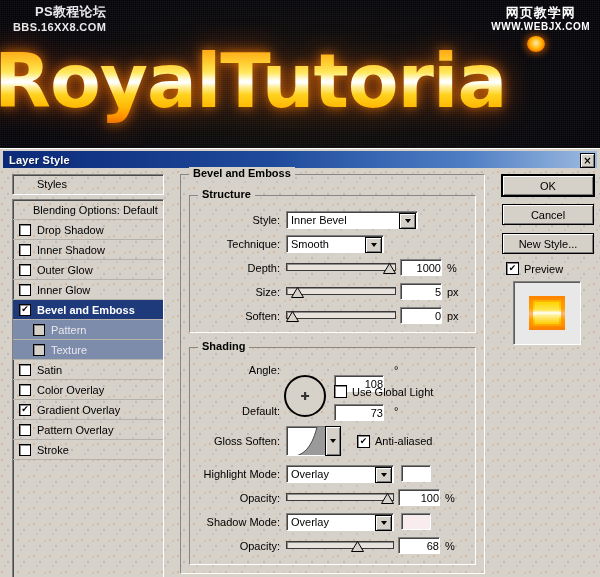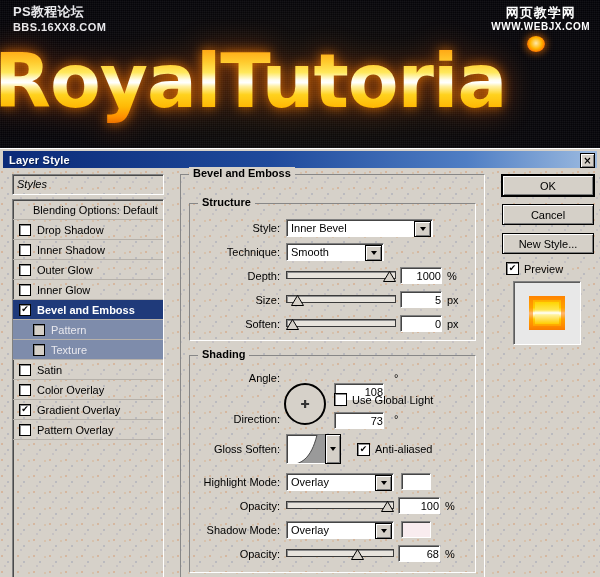--- a/index.html
+++ b/index.html
@@ -14,21 +14,21 @@
   
   .banner{
     position:absolute;left:0;top:0;width:600px;height:148px;
     background:
       repeating-linear-gradient(0deg, rgba(255,255,255,.028) 0 1px, rgba(0,0,0,0) 1px 2px),
       repeating-linear-gradient(90deg, rgba(255,255,255,.028) 0 1px, rgba(0,0,0,0) 1px 2px),
       radial-gradient(ellipse 420px 150px at 50% 62%, #14100a 0%, #07060a 62%, #030308 100%);
     overflow:hidden;
   }
   .wm-left{position:absolute;left:13px;top:5px;color:#e9e9ec;line-height:1.12;}
-  .wm-left .l1{font-size:13px;font-weight:bold;letter-spacing:.3px;}
+  .wm-left .l1{font-size:13px;font-weight:bold;letter-spacing:.3px;text-align:right;}
   .wm-left .l2{font-size:11px;font-weight:bold;letter-spacing:.4px;margin-top:1px;}
   .wm-right{position:absolute;right:10px;top:6px;text-align:center;color:#fff;line-height:1.1;}
   .wm-right .r1{font-size:13px;font-weight:bold;letter-spacing:1px;}
   .wm-right .r2{font-size:10px;font-weight:bold;letter-spacing:.5px;margin-top:1px;}
   .wm-dot{position:absolute;right:55px;top:36px;width:18px;height:16px;border-radius:50%;
     background:radial-gradient(circle at 50% 45%, #ffe9a8 0%, #ffb400 45%, #ff6a00 75%, #b33000 100%);
     box-shadow:0 0 7px 2px rgba(255,120,0,.55);}
 
   .logo{
     position:absolute;left:-6px;top:38px;width:620px;
@@ -75,25 +75,24 @@
       radial-gradient(circle at 2px 3px, rgba(214,120,60,.30) .7px, rgba(0,0,0,0) 1.1px),
       radial-gradient(circle at 8px 9px, rgba(110,120,160,.26) .7px, rgba(0,0,0,0) 1.1px),
       radial-gradient(circle at 13px 4px, rgba(214,140,70,.22) .7px, rgba(0,0,0,0) 1.1px),
       radial-gradient(circle at 5px 13px, rgba(130,130,170,.20) .7px, rgba(0,0,0,0) 1.1px);
     background-size:16px 16px,16px 16px,16px 16px,16px 16px;
   }
 
   
   .styles-panel{position:absolute;left:12px;top:5px;width:152px;}
   .style-hdr{
-    height:19px;line-height:19px;font-size:11px;color:#000;padding-left:4px;
+    height:19px;line-height:19px;font-size:11px;color:#000;padding-left:24px;
     border:1px solid #808080;border-right-color:#ffffff;border-bottom-color:#ffffff;
     box-shadow:inset 1px 1px 0 #4a4a4a;
     background:transparent;
-    font-style:italic;
   }
   .style-list{margin-top:4px;border:1px solid #808080;border-right-color:#ffffff;border-bottom-color:#ffffff;
     box-shadow:inset 1px 1px 0 #4a4a4a;}
   .style-row{height:20px;display:flex;align-items:center;font-size:11px;color:#000;
     border-bottom:1px solid #b6b1aa;padding-left:6px;box-sizing:border-box;}
   .style-row.first{padding-left:20px;}
   .style-row.sel{background:#1f3a7a;color:#fff;font-weight:bold;}
   .style-row.sub{background:#7e8cab;color:#e8e8ee;padding-left:20px;}
   .style-row .cb{width:10px;height:10px;margin-right:6px;flex:0 0 auto;
     background:#fff;border:1px solid #000;box-shadow:inset 1px 1px 0 #8a8a8a;
@@ -266,36 +265,40 @@
                 <span>Color Overlay</span>
               </div>
               <div class="style-row">
                 <span class="cb">✔</span>
                 <span>Gradient Overlay</span>
               </div>
               <div class="style-row">
                 <span class="cb"></span>
                 <span>Pattern Overlay</span>
               </div>
+              <div class="style-row">
+                <span class="cb"></span>
+                <span>Stroke</span>
+              </div>
             </div>
           <div class="style-blank"></div>
         </div>
       </div>
 
       <div class="center">
 
         <fieldset class="grp" style="padding:12px 8px 8px 8px;">
           <div class="grp-title">Bevel and Emboss</div>
 
-          <fieldset class="grp" style="padding:13px 6px 6px 6px;margin-top:16px;">
+          <fieldset class="grp" style="padding:13px 6px 6px 6px;margin-top:8px;">
             <div class="grp-title">Structure</div>
 
             <div class="row">
               <div class="lbl" style="width:84px">Style:</div>
-              <div class="combo" style="width:147px">
+              <div class="combo" style="width:132px">
                 <span>Inner Bevel</span>
                 <span class="arrow">
                     <i></i>
                   </span>
               </div>
             </div>
 
             <div class="row">
               <div class="lbl" style="width:84px">Technique:</div>
               <div class="combo" style="width:98px">
@@ -359,21 +362,21 @@
                 <span class="cross">✚</span>
               </div>
               <div class="field" style="position:absolute;left:138px;top:14px;width:50px">108</div>
               <span class="unit" style="position:absolute;left:193px;top:3px;">°</span>
 
               <div style="position:absolute;left:138px;top:24px;display:flex;align-items:center;">
                 <span class="chk"></span>
                 <span style="font-size:11px">Use Global Light</span>
               </div>
 
-              <div class="lbl" style="position:absolute;left:0;top:44px;width:84px">Direction:</div>
+              <div class="lbl" style="position:absolute;left:0;top:44px;width:84px">Default:</div>
               <div class="field" style="position:absolute;left:138px;top:43px;width:50px">73</div>
               <span class="unit" style="position:absolute;left:193px;top:44px;">°</span>
             </div>
 
             <div class="row" style="height:32px;margin-top:4px;margin-bottom:6px;">
               <div class="lbl" style="width:84px">Gloss Soften:</div>
               <div class="gloss">
                 <div class="pic">
                   <svg width="38" height="30" viewBox="0 0 38 30">
                     <path d="M0 30 C 14 30, 24 24, 30 0 L38 0 L38 30 Z" fill="#9a9a9a"></path>

